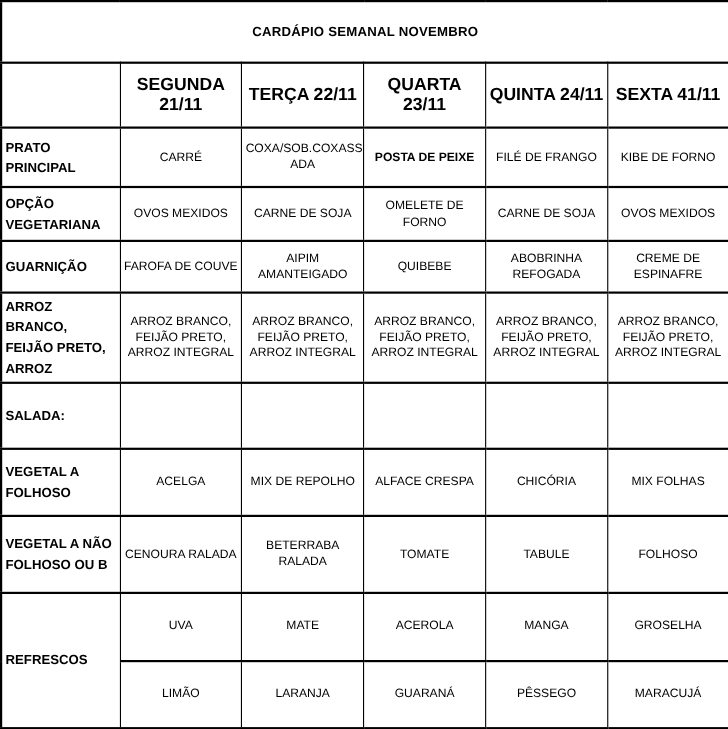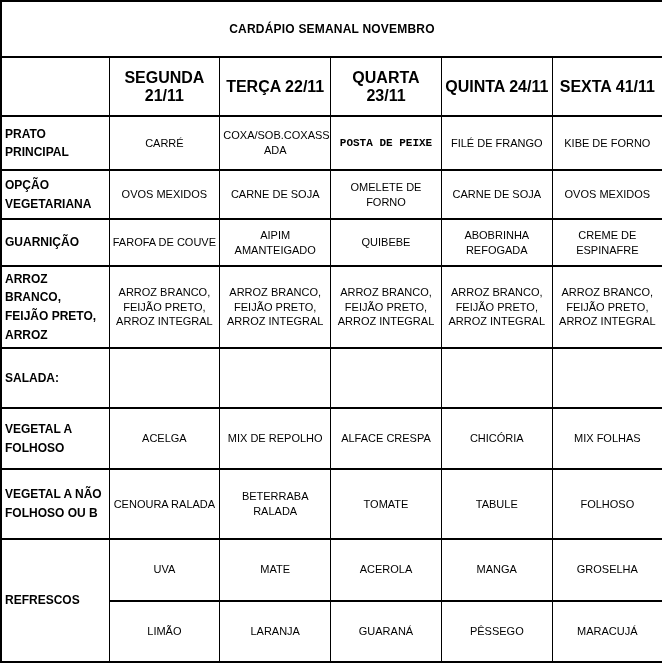--- a/index.html
+++ b/index.html
@@ -49,21 +49,20 @@
     line-height: 1.55;
     padding-left: 6px;
   }
   td.menu-cell {
     text-align: center;
     font-size: 11px;
     line-height: 1.35;
   }
   td.bold-cell {
     font-weight: bold;
-    font-family: Liberation Mono, monospace;
   }
 </style>
 </head>
 <body>
 
 <table class="menu">
   <colgroup>
     <col style="width:108px">
     <col style="width:110.8px">
     <col style="width:110.8px">

